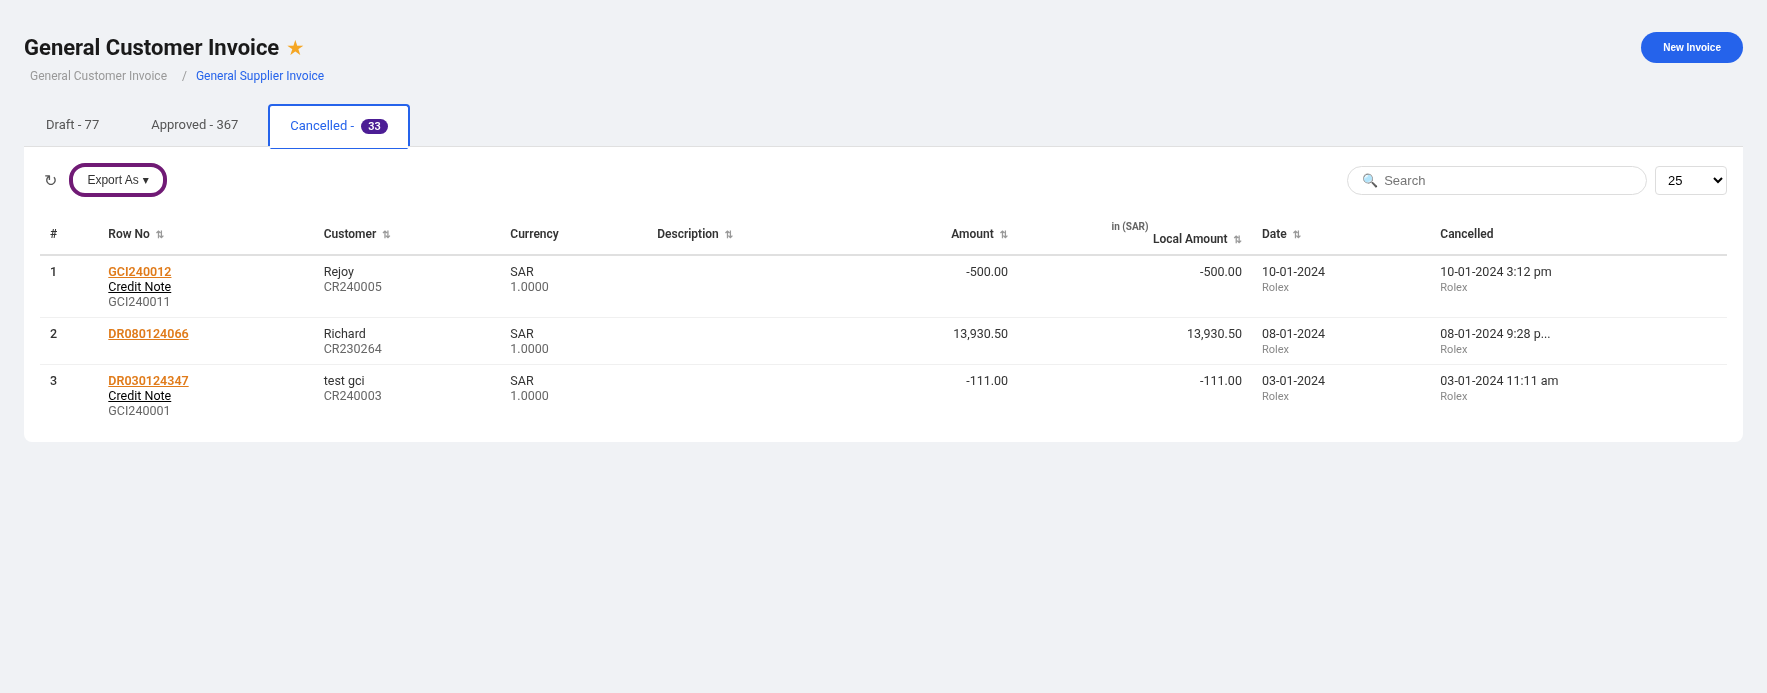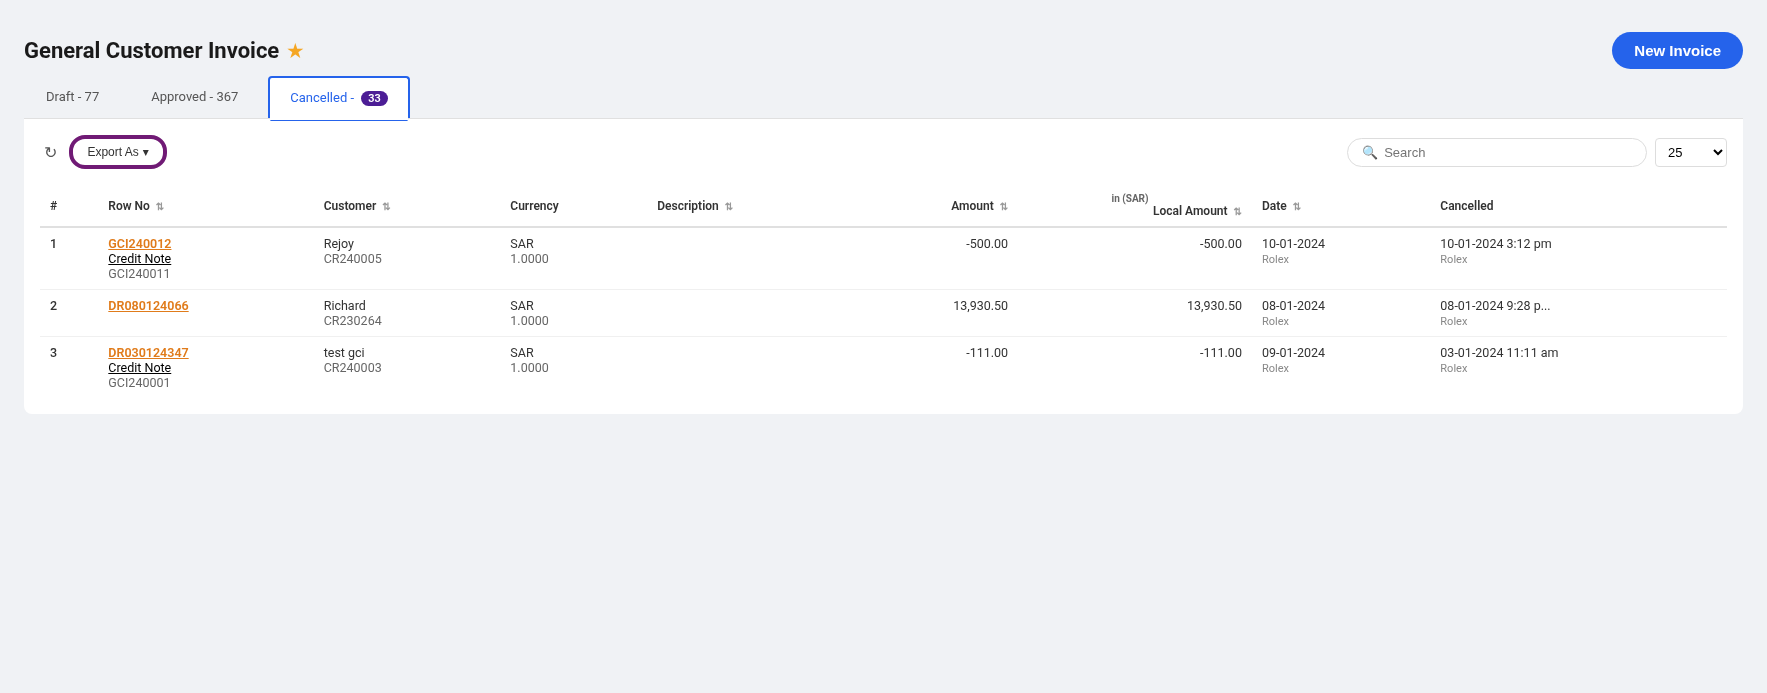--- a/index.html
+++ b/index.html
@@ -31,21 +31,21 @@
     .star-icon {
       color: #f5a623;
       font-size: 18px;
     }
     .new-invoice-btn {
       background: #2563eb;
       color: white;
       border: none;
       border-radius: 20px;
       padding: 10px 22px;
-      font-size: 15px;
+      font-size: 10px;
       font-weight: 600;
       cursor: pointer;
     }
     .breadcrumb {
       font-size: 12px;
       color: #666;
       margin-bottom: 20px;
     }
     .breadcrumb a {
       color: #2563eb;
@@ -255,20 +255,25 @@
 <div class="page-wrapper">
 
   <div class="header-row">
     <h1 class="page-title">
       <span>General Customer Invoice</span>
       <span class="star-icon">★</span>
     </h1>
     <button class="new-invoice-btn">New Invoice</button>
   </div>
 
+  <div class="breadcrumb">
+    <span>General Customer Invoice</span>
+    <span>/</span>
+    <a href="#">General Supplier Invoice</a>
+  </div>
 
   <div class="tabs-row">
     <div class="tab">
       <span>Draft -</span>
       <span>77</span>
     </div>
     <div class="tab">
       <span>Approved -</span>
       <span>367</span>
     </div>
@@ -385,21 +390,21 @@
       <span class="row-ref">CR240003</span>
     </td>
     <td>
       <span>SAR</span><br>
       <span class="row-ref">1.0000</span>
     </td>
     <td></td>
     <td class="amount-cell">-111.00</td>
     <td class="amount-cell">-111.00</td>
     <td class="date-cell">
-      <span>09-01-2024</span><br>
+      <span>03-01-2024</span><br>
       <span class="sub">Rolex</span>
     </td>
     <td class="cancelled-cell">
       <span>03-01-2024 11:11 am</span><br>
       <span class="sub">Rolex</span>
     </td>
   </tr>
         </tbody>
     </table>
   </div>

